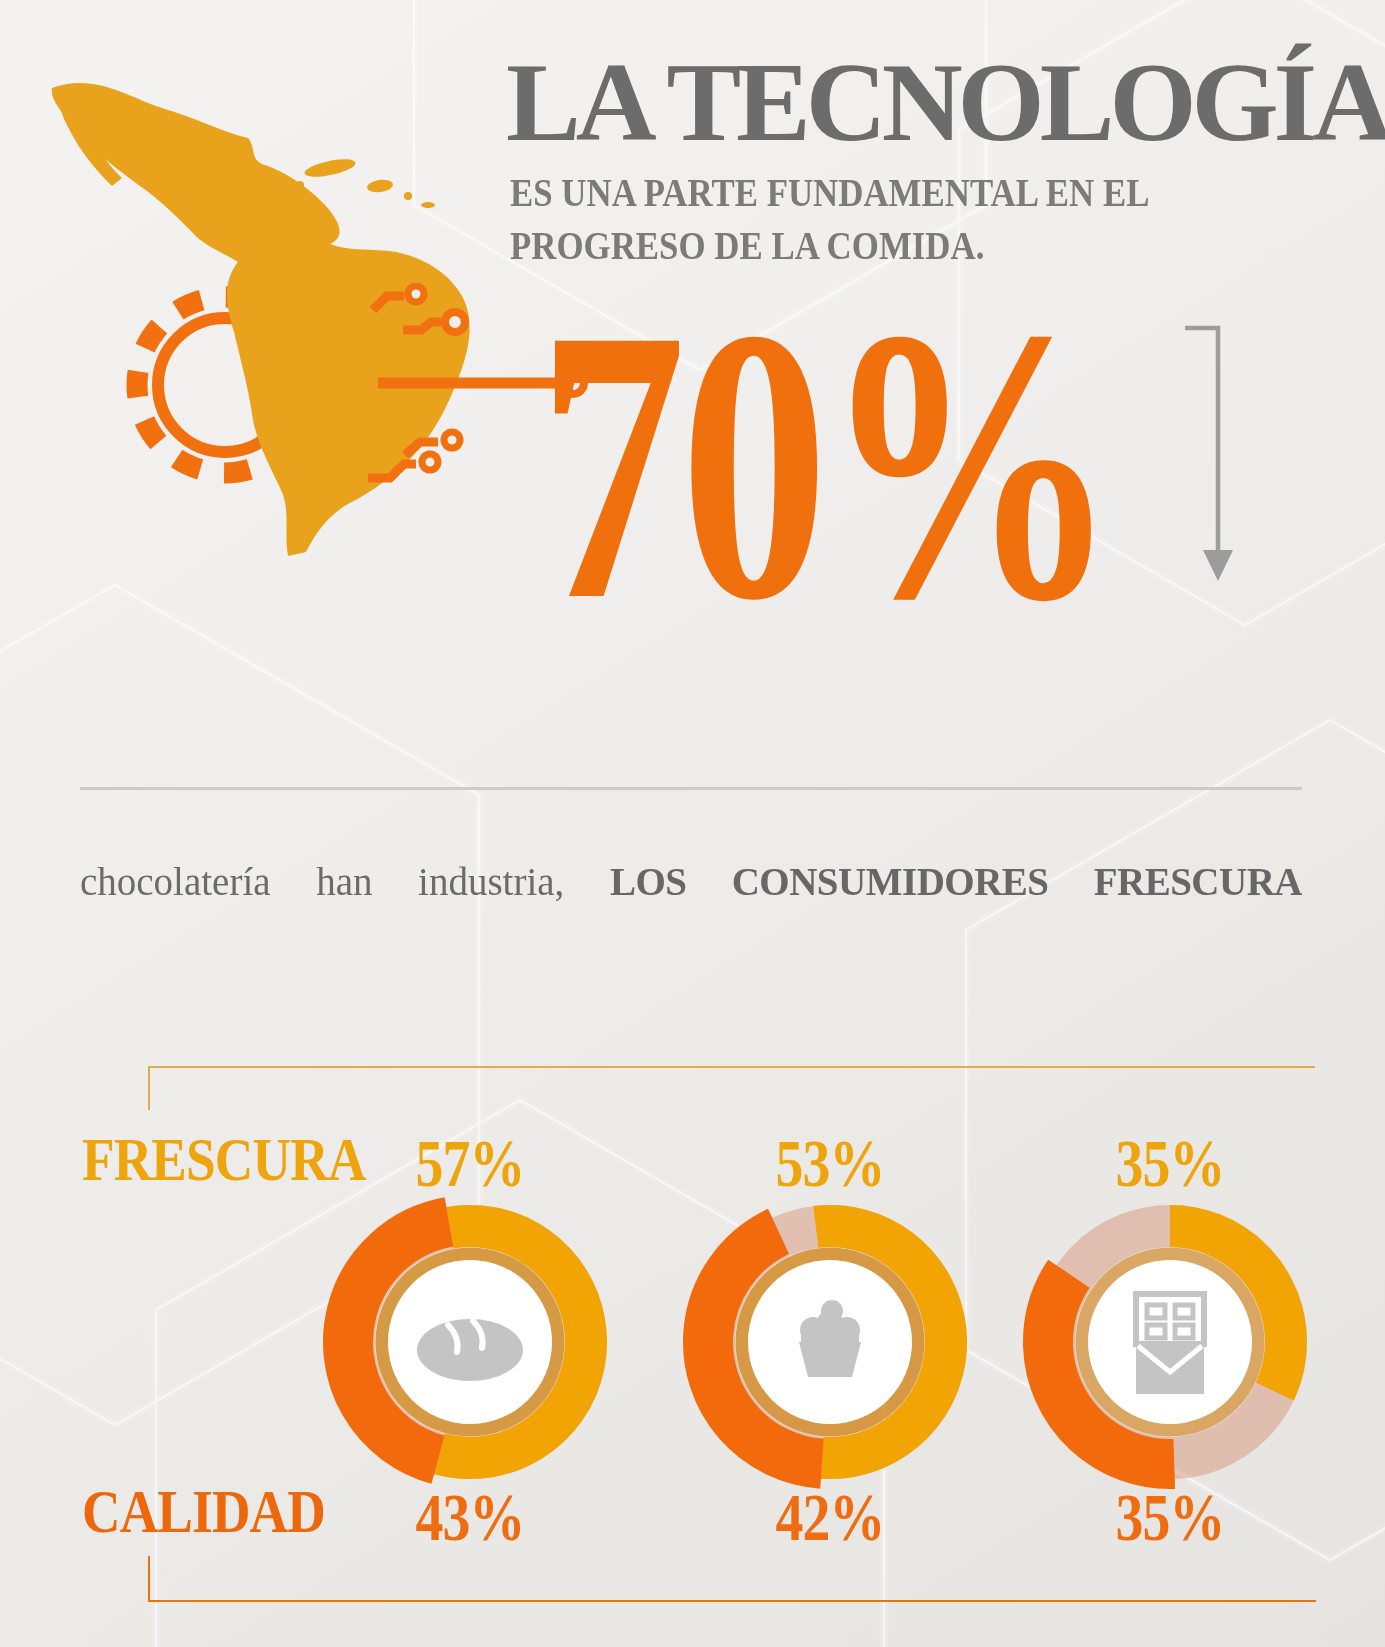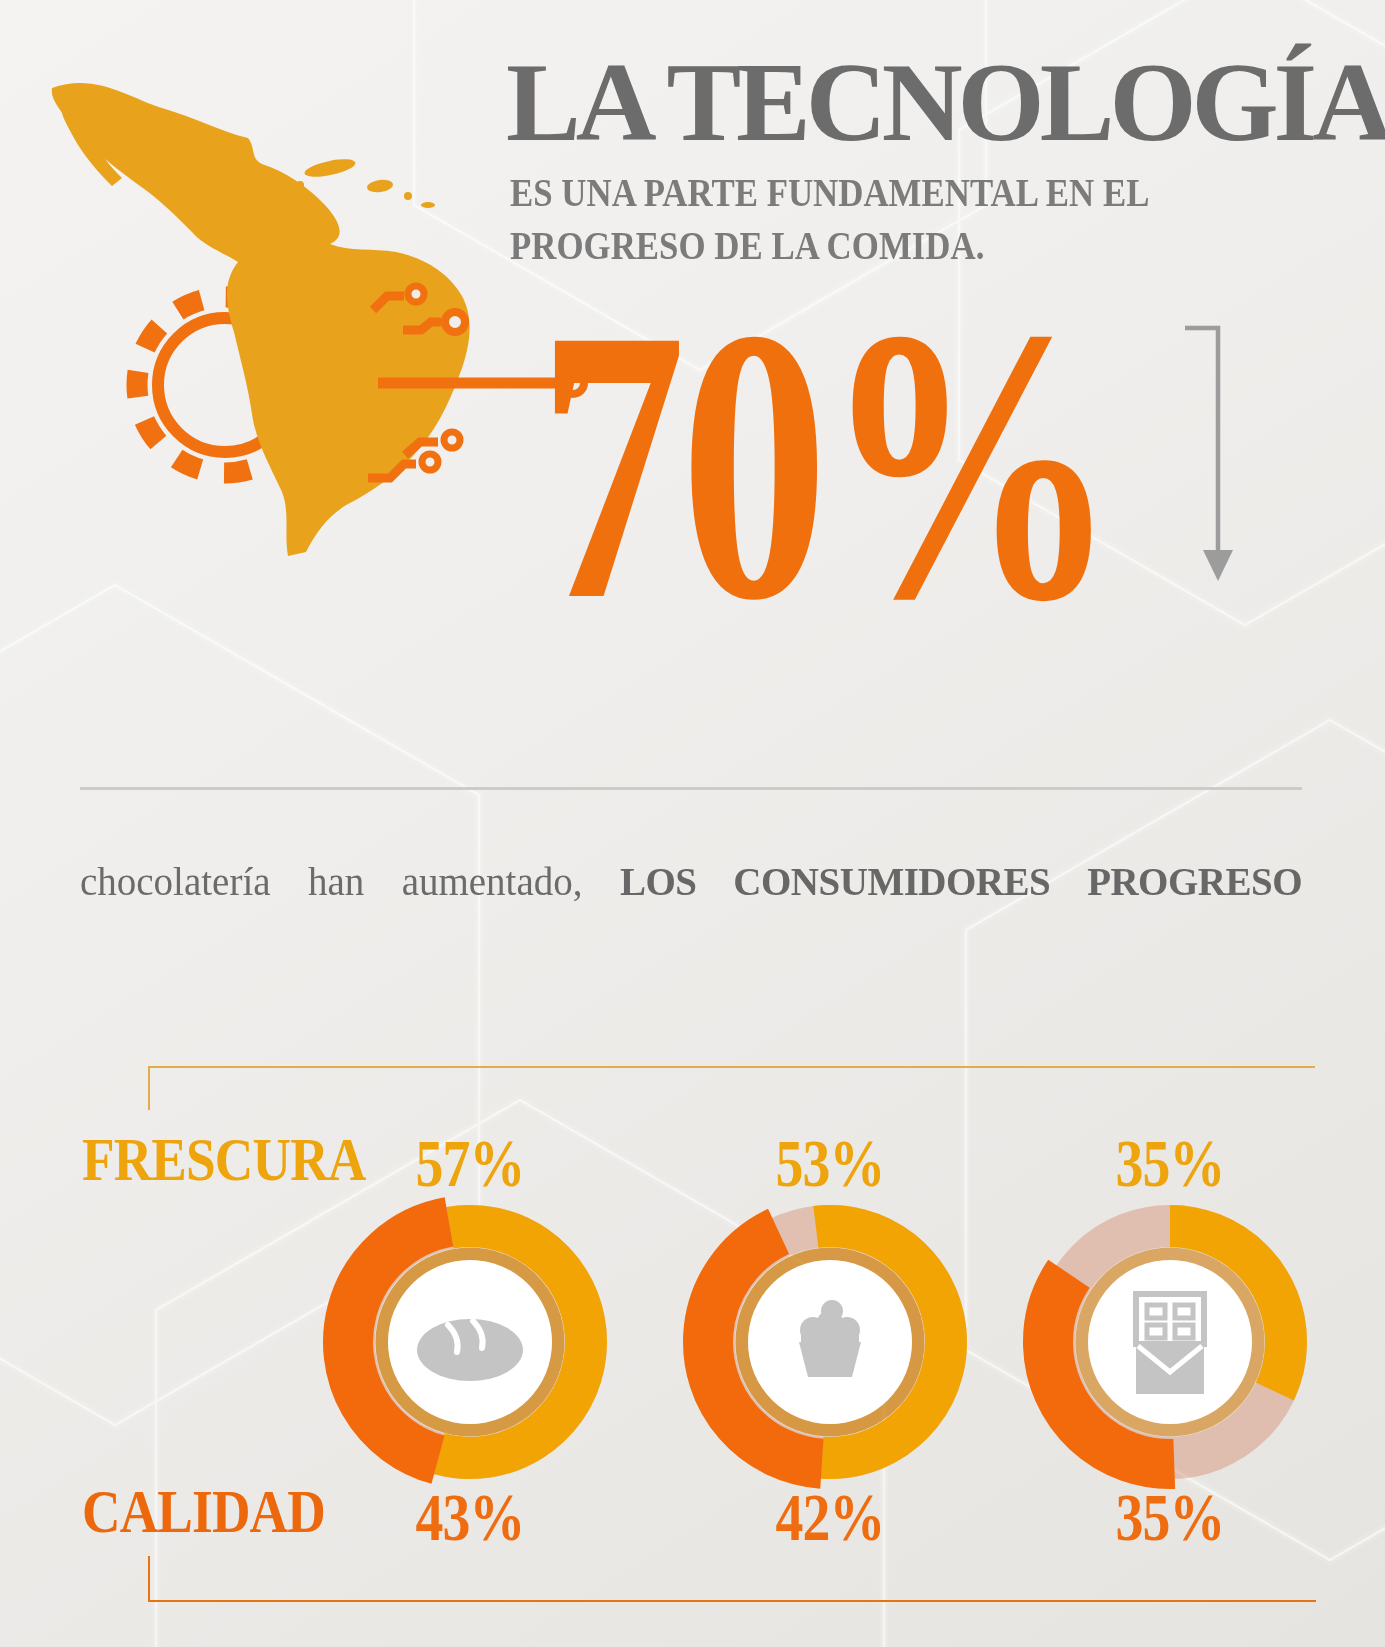--- a/index.html
+++ b/index.html
@@ -117,21 +117,21 @@
     <polyline points="1185,328 1218,328 1218,552" fill="none" stroke="#9C9C9C" stroke-width="4.5"></polyline>
     <polygon points="1203,550 1233,550 1218,581" fill="#9C9C9C"></polygon>
   </svg>
 
   <div class="abs stat-desc">
   </div>
 
   <div class="abs divider"></div>
 
   <div class="abs intro">
-    <div class="jline"><span>chocolatería han aumentado,</span> <span class="bold-caps">LOS CONSUMIDORES PROGRESO</span></div>
+    <div class="jline"><span>chocolatería han industria,</span> <span class="bold-caps">LOS CONSUMIDORES FRESCURA</span></div>
   </div>
 
   <div class="abs bracket-top"></div>
   <div class="abs row-label top">FRESCURA</div>
   <div class="abs pct top" style="left:340px;">57%</div>
   <div class="abs pct top" style="left:700px;">53%</div>
   <div class="abs pct top" style="left:1040px;">35%</div>
 
   <svg class="abs donut" style="left:320px;" viewBox="-150 -150 300 300">
     <circle r="116" fill="none" stroke="rgba(205,110,70,0.33)" stroke-width="42"></circle>

